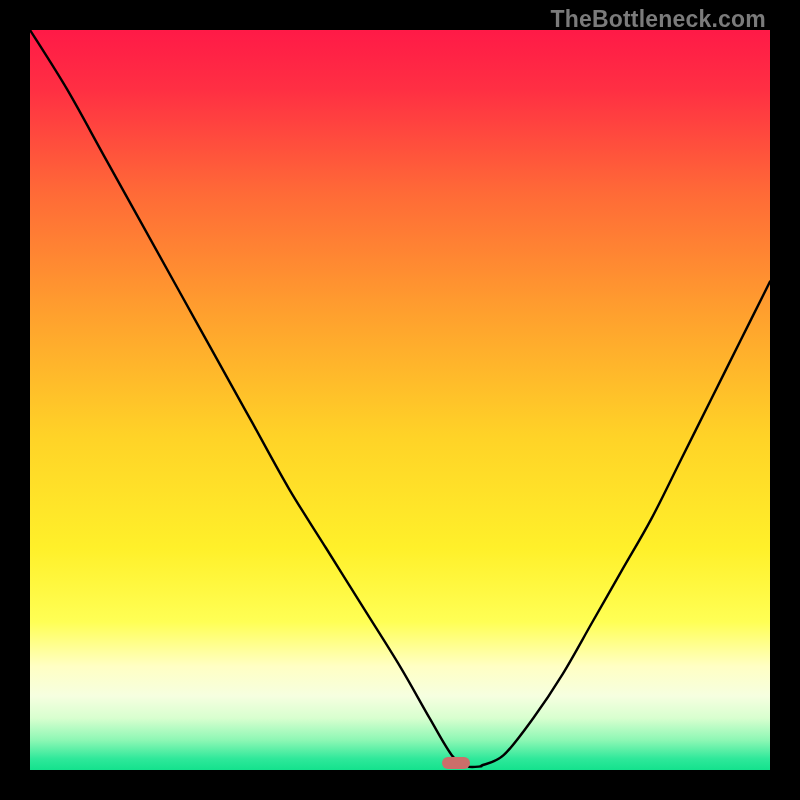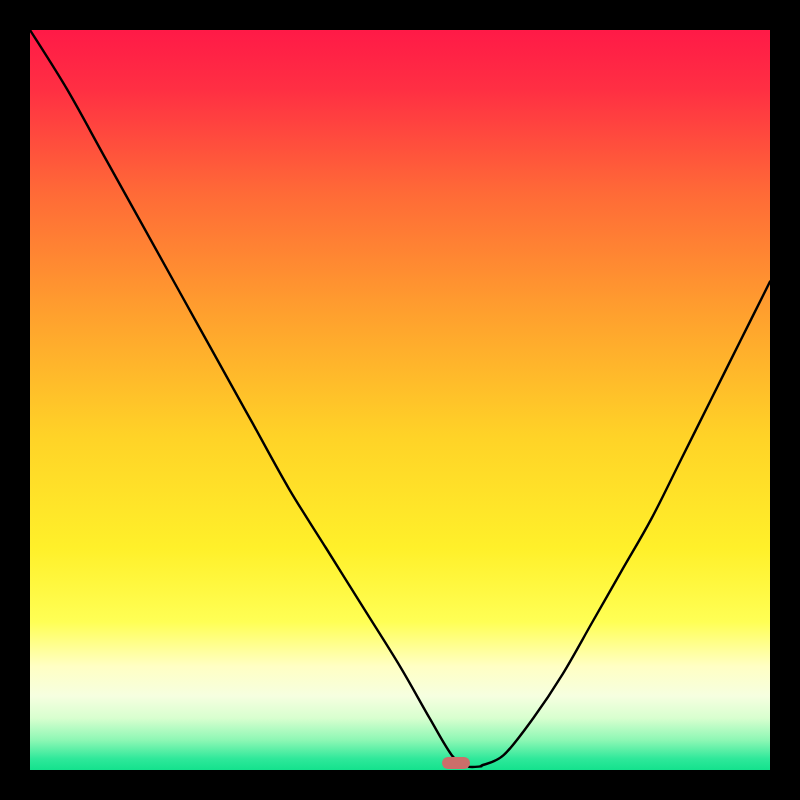--- a/index.html
+++ b/index.html
@@ -55,20 +55,21 @@
     height: 12px;
     border-radius: 6px;
     transform: translate(-50%, -50%);
   }
 </style>
 </head>
 <body>
 
 <div class="frame">
 
+  <div class="watermark">TheBottleneck.com</div>
 
   <div class="plot-area">
     <div class="gradient-bg" id="grad" style="background: linear-gradient(rgb(255, 26, 71) 0%, rgb(255, 47, 67) 8%, rgb(255, 106, 55) 22%, rgb(255, 159, 46) 38%, rgb(255, 211, 39) 55%, rgb(255, 240, 42) 70%, rgb(255, 255, 85) 80%, rgb(255, 255, 196) 86%, rgb(246, 255, 224) 90%, rgb(216, 255, 207) 93%, rgb(140, 247, 180) 96%, rgb(46, 232, 154) 98.5%, rgb(20, 226, 141) 100%);"></div>
 
     <svg class="curve" viewBox="0 0 740 740" preserveAspectRatio="none">
       <path id="curve-left" fill="none" stroke="#000" stroke-width="2.4" stroke-linecap="round" d="M 0,0 C 6.166666666666667,9.866666666666655 24.666666666666664,38.23333333333325 37,59.19999999999993 C 49.333333333333336,80.16666666666661 61.666666666666664,103.60000000000007 74,125.80000000000007 C 86.33333333333333,148.00000000000009 98.66666666666667,170.2 111,192.39999999999998 C 123.33333333333333,214.59999999999997 135.66666666666666,236.8 148,259 C 160.33333333333334,281.2 172.66666666666666,303.4 185,325.59999999999997 C 197.33333333333334,347.79999999999995 209.66666666666666,370.00000000000006 222,392.20000000000005 C 234.33333333333334,414.40000000000003 246.66666666666666,437.83333333333337 259,458.8 C 271.3333333333333,479.76666666666665 283.6666666666667,498.26666666666665 296,518 C 308.3333333333333,537.7333333333333 320.6666666666667,557.4666666666667 333,577.2 C 345.3333333333333,596.9333333333334 358.9,617.9 370,636.4 C 381.1,654.9 390.9666666666667,673.4000000000001 399.6,688.2 C 408.23333333333335,703 415.6333333333333,717.1833333333334 421.79999999999995,725.2 C 427.9666666666666,733.2166666666667 431.66666666666663,734.4499999999999 436.59999999999997,736.3 C 441.5333333333333,738.15 448.9333333333333,736.3 451.4,736.3"></path>
       <path id="curve-right" fill="none" stroke="#000" stroke-width="2.4" stroke-linecap="round" d="M 451.4,735.56 C 455.09999999999997,733.8333333333333 464.9666666666667,733.0933333333334 473.6,725.2 C 482.23333333333335,717.3066666666667 493.33333333333337,701.7666666666668 503.20000000000005,688.2 C 513.0666666666667,674.6333333333333 522.9333333333333,659.8333333333333 532.8,643.8 C 542.6666666666666,627.7666666666667 552.5333333333333,609.2666666666667 562.4,592 C 572.2666666666667,574.7333333333333 582.1333333333333,557.4666666666667 592,540.2 C 601.8666666666667,522.9333333333334 611.7333333333333,506.9 621.6,488.4 C 631.4666666666667,469.9 641.3333333333334,448.93333333333334 651.2,429.2 C 661.0666666666667,409.46666666666664 670.9333333333334,389.73333333333335 680.8000000000001,370 C 690.6666666666667,350.26666666666665 700.5333333333333,330.53333333333336 710.4,310.8 C 720.2666666666667,291.06666666666666 735.0666666666666,261.46666666666664 740,251.59999999999997"></path>
     </svg>
 
     <div class="marker" id="marker" style="left: 57.5%; top: 99%; background: rgb(204, 110, 106);"></div>

